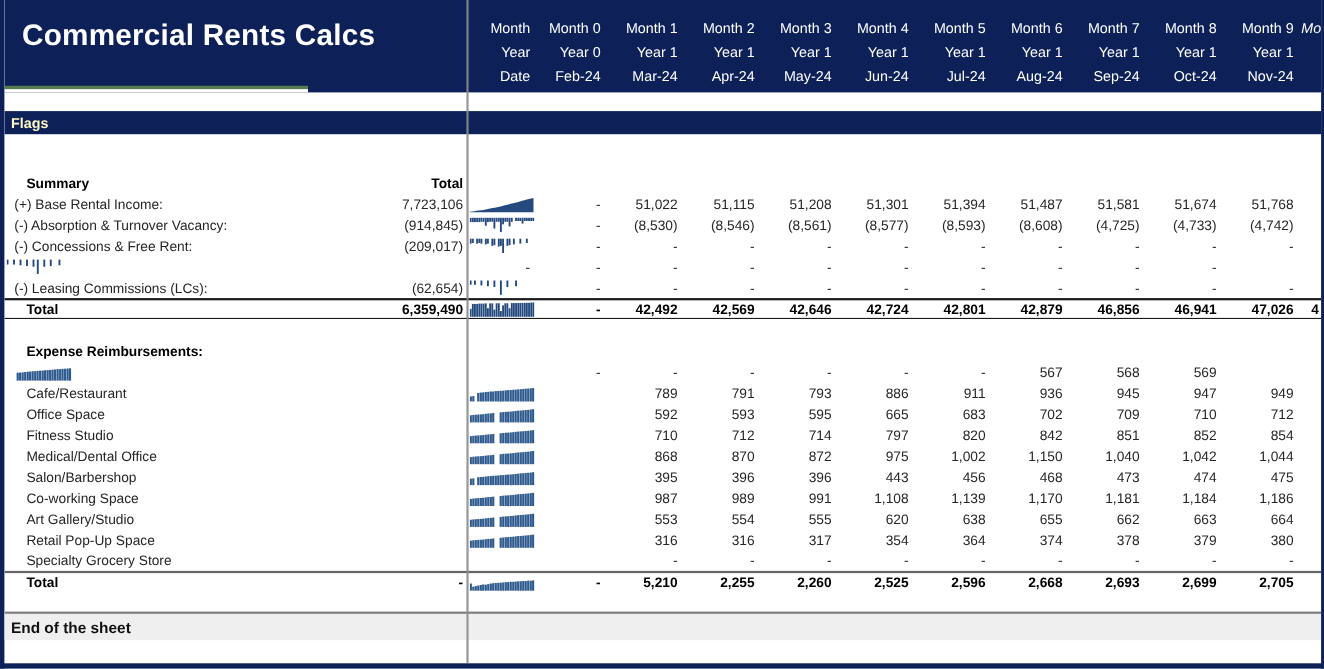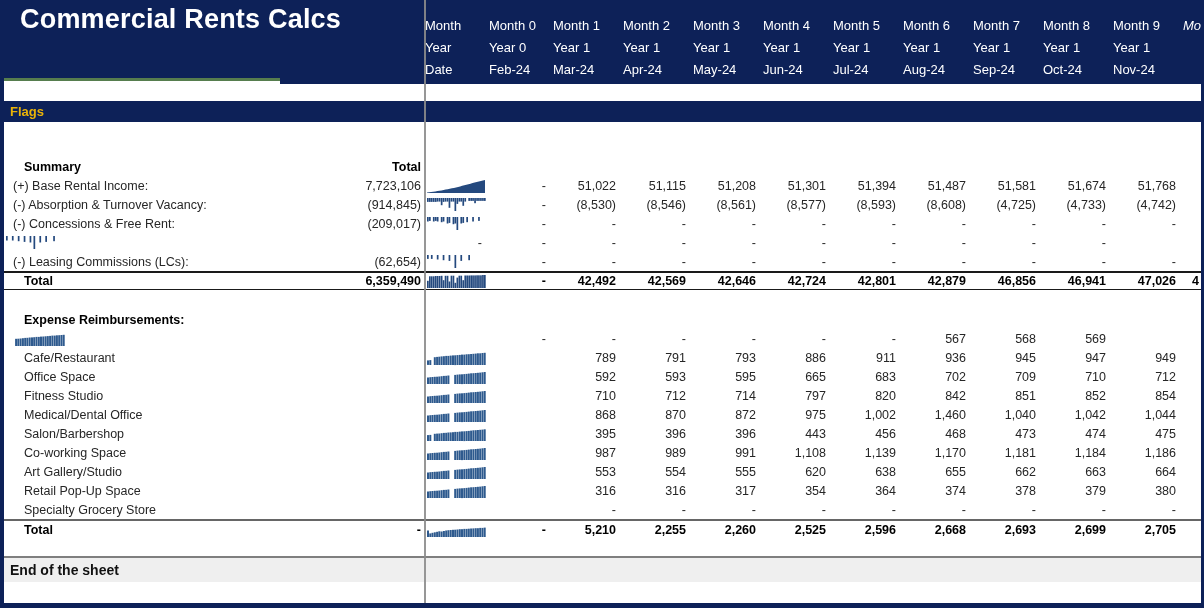--- a/index.html
+++ b/index.html
@@ -8,39 +8,39 @@
 
   .sheet{
     position:relative; width:1204px; height:608px; background:#fff;
     border-left:4px solid #0d2158; border-right:3px solid #0d2158; border-bottom:5px solid #0d2158;
     overflow:hidden;
   }
 
   
   .topbar{ position:relative; height:84px; background:#0d2158; }
   .app-title{
-    position:absolute; left:16px; top:4px; color:#fff;
+    position:absolute; left:16px; top:17px; color:#fff;
     font-size:27px; font-weight:700; letter-spacing:.2px;
   }
   .green-underline{ position:absolute; left:0; top:78px; width:276px; height:3px; background:#567d4e; }
   .white-patch{ position:absolute; left:0; top:81px; width:276px; height:3px; background:#fff; }
 
   
   .mrow{
     display:grid;
     grid-template-columns:421px 64px 64px 70px 70px 70px 70px 70px 70px 70px 70px 70px minmax(0,1fr);
     align-items:center;
   }
   .hdr-grid{ position:absolute; left:0; top:14px; right:0; }
   .hdr-grid .mrow{ height:22px; }
-  .hcell{ color:#fff; font-size:13px; padding-right:7px; white-space:nowrap; }
+  .hcell{ color:#fff; font-size:13px; text-align:right; padding-right:7px; white-space:nowrap; }
 
   
   .section-bar{
-    height:21px; background:#0d2158; color:#eab308; font-size:13px; font-weight:700;
+    height:21px; background:#0d2158; color:#fef9c3; font-size:13px; font-weight:700;
     line-height:21px; padding-left:6px;
   }
   .sp17{height:17px;} .sp16{height:16px;} .sp19{height:19px;} .sp20{height:20px;} .sp18{height:18px;}
 
   
   .row{ height:19px; font-size:12.5px; color:#262626; }
   .row .cell{ text-align:right; padding-right:7px; white-space:nowrap; overflow:hidden; }
   .row .labelpane{ display:flex; justify-content:space-between; align-items:center; height:100%; }
   .row .labelpane .lbl{ white-space:nowrap; }
   .row .labelpane .tot{ text-align:right; padding-right:4px; white-space:nowrap; }
@@ -593,21 +593,21 @@
             <rect x="54.5" width="2.0" fill="#2e5a8e" height="11.7" y="3.3"></rect>
             <rect x="56.7" width="2.0" fill="#2e5a8e" height="12.0" y="3.0"></rect>
           </svg>
         </div>
         <div class="cell"></div>
         <div class="cell">868</div>
         <div class="cell">870</div>
         <div class="cell">872</div>
         <div class="cell">975</div>
         <div class="cell">1,002</div>
-        <div class="cell">1,460</div>
+        <div class="cell">1,150</div>
         <div class="cell">1,040</div>
         <div class="cell">1,042</div>
         <div class="cell">1,044</div>
         <div class="cell" style="padding-right: 2px;"></div>
       </div>
       <div class="mrow row ">
         <div class="labelpane ind2">
           <span class="lbl">Salon/Barbershop</span>
           <span class="tot"></span>
         </div>

